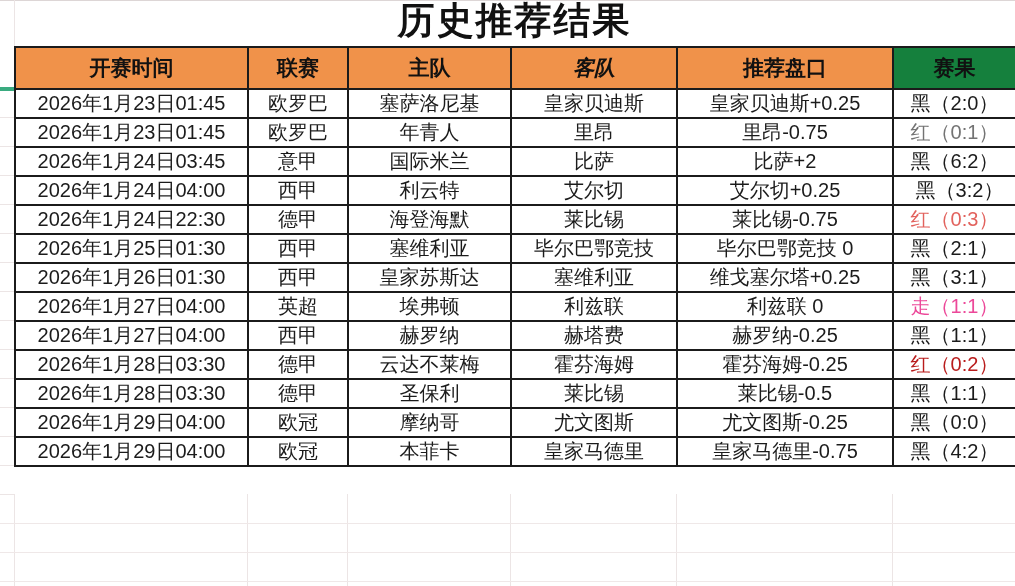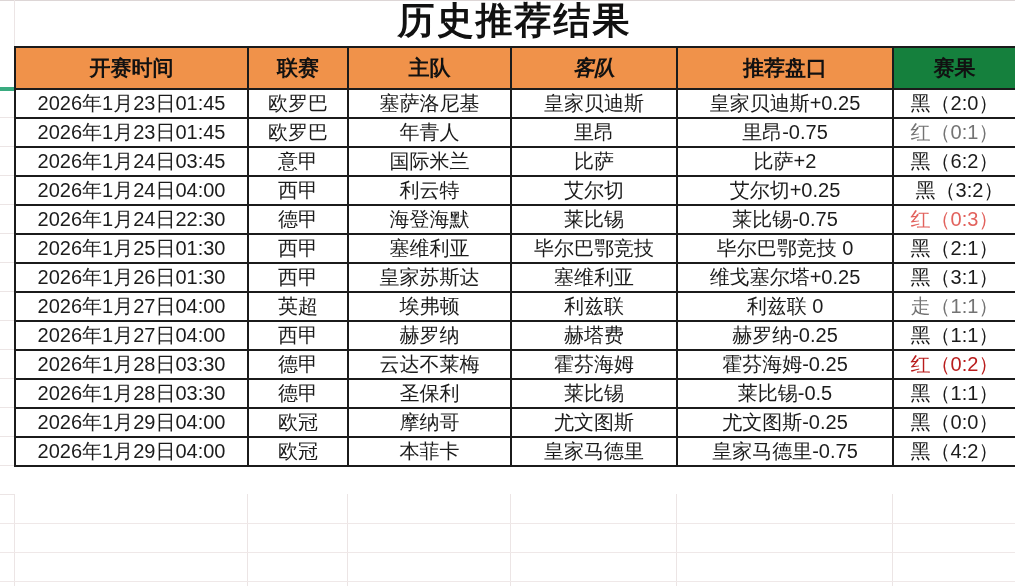--- a/index.html
+++ b/index.html
@@ -135,21 +135,21 @@
         <td>塞维利亚</td>
         <td>维戈塞尔塔+0.25</td>
         <td style="color: rgb(27, 27, 27);">黑（3:1）</td>
       </tr>
       <tr>
         <td>2026年1月27日04:00</td>
         <td>英超</td>
         <td>埃弗顿</td>
         <td>利兹联</td>
         <td>利兹联 0</td>
-        <td style="color: #737373;">走（1:1）</td>
+        <td style="color: #ec4899;">走（1:1）</td>
       </tr>
       <tr>
         <td>2026年1月27日04:00</td>
         <td>西甲</td>
         <td>赫罗纳</td>
         <td>赫塔费</td>
         <td>赫罗纳-0.25</td>
         <td style="color: rgb(27, 27, 27);">黑（1:1）</td>
       </tr>
       <tr>

